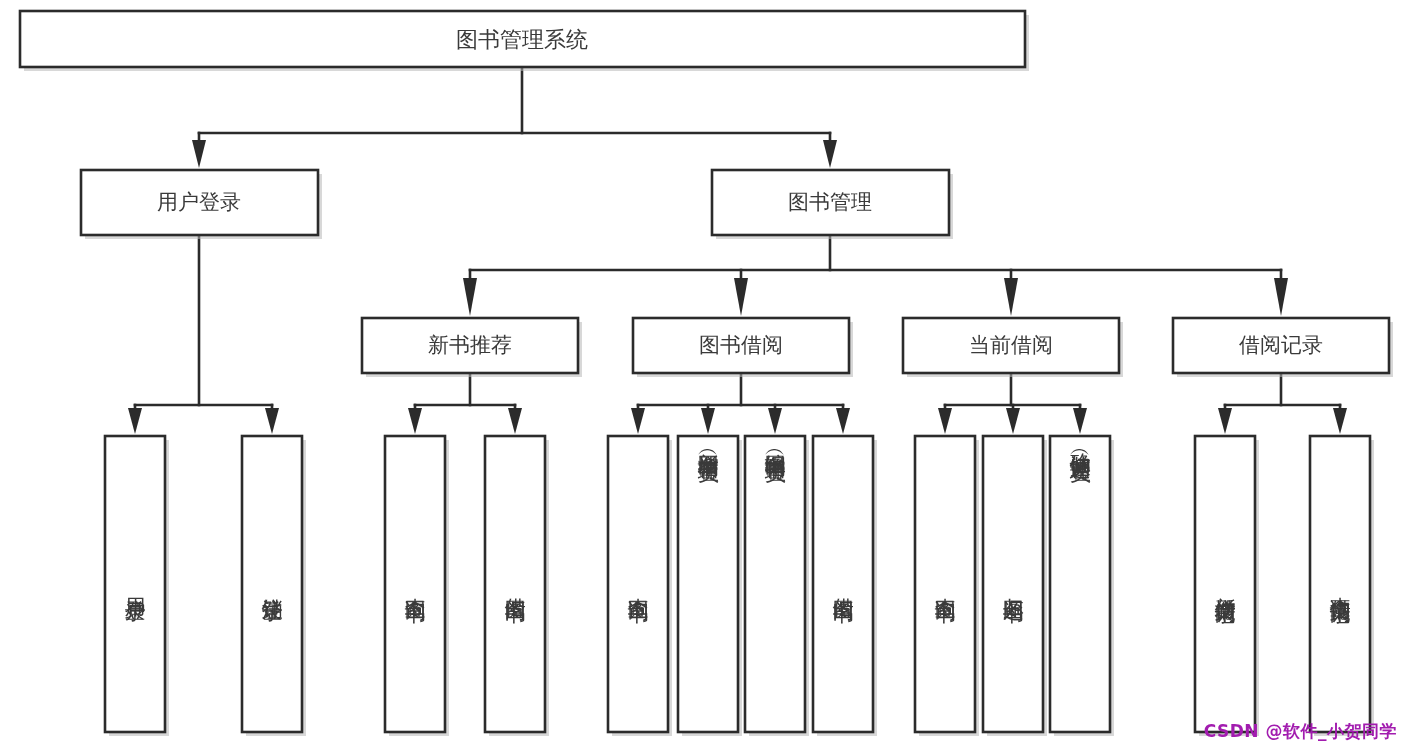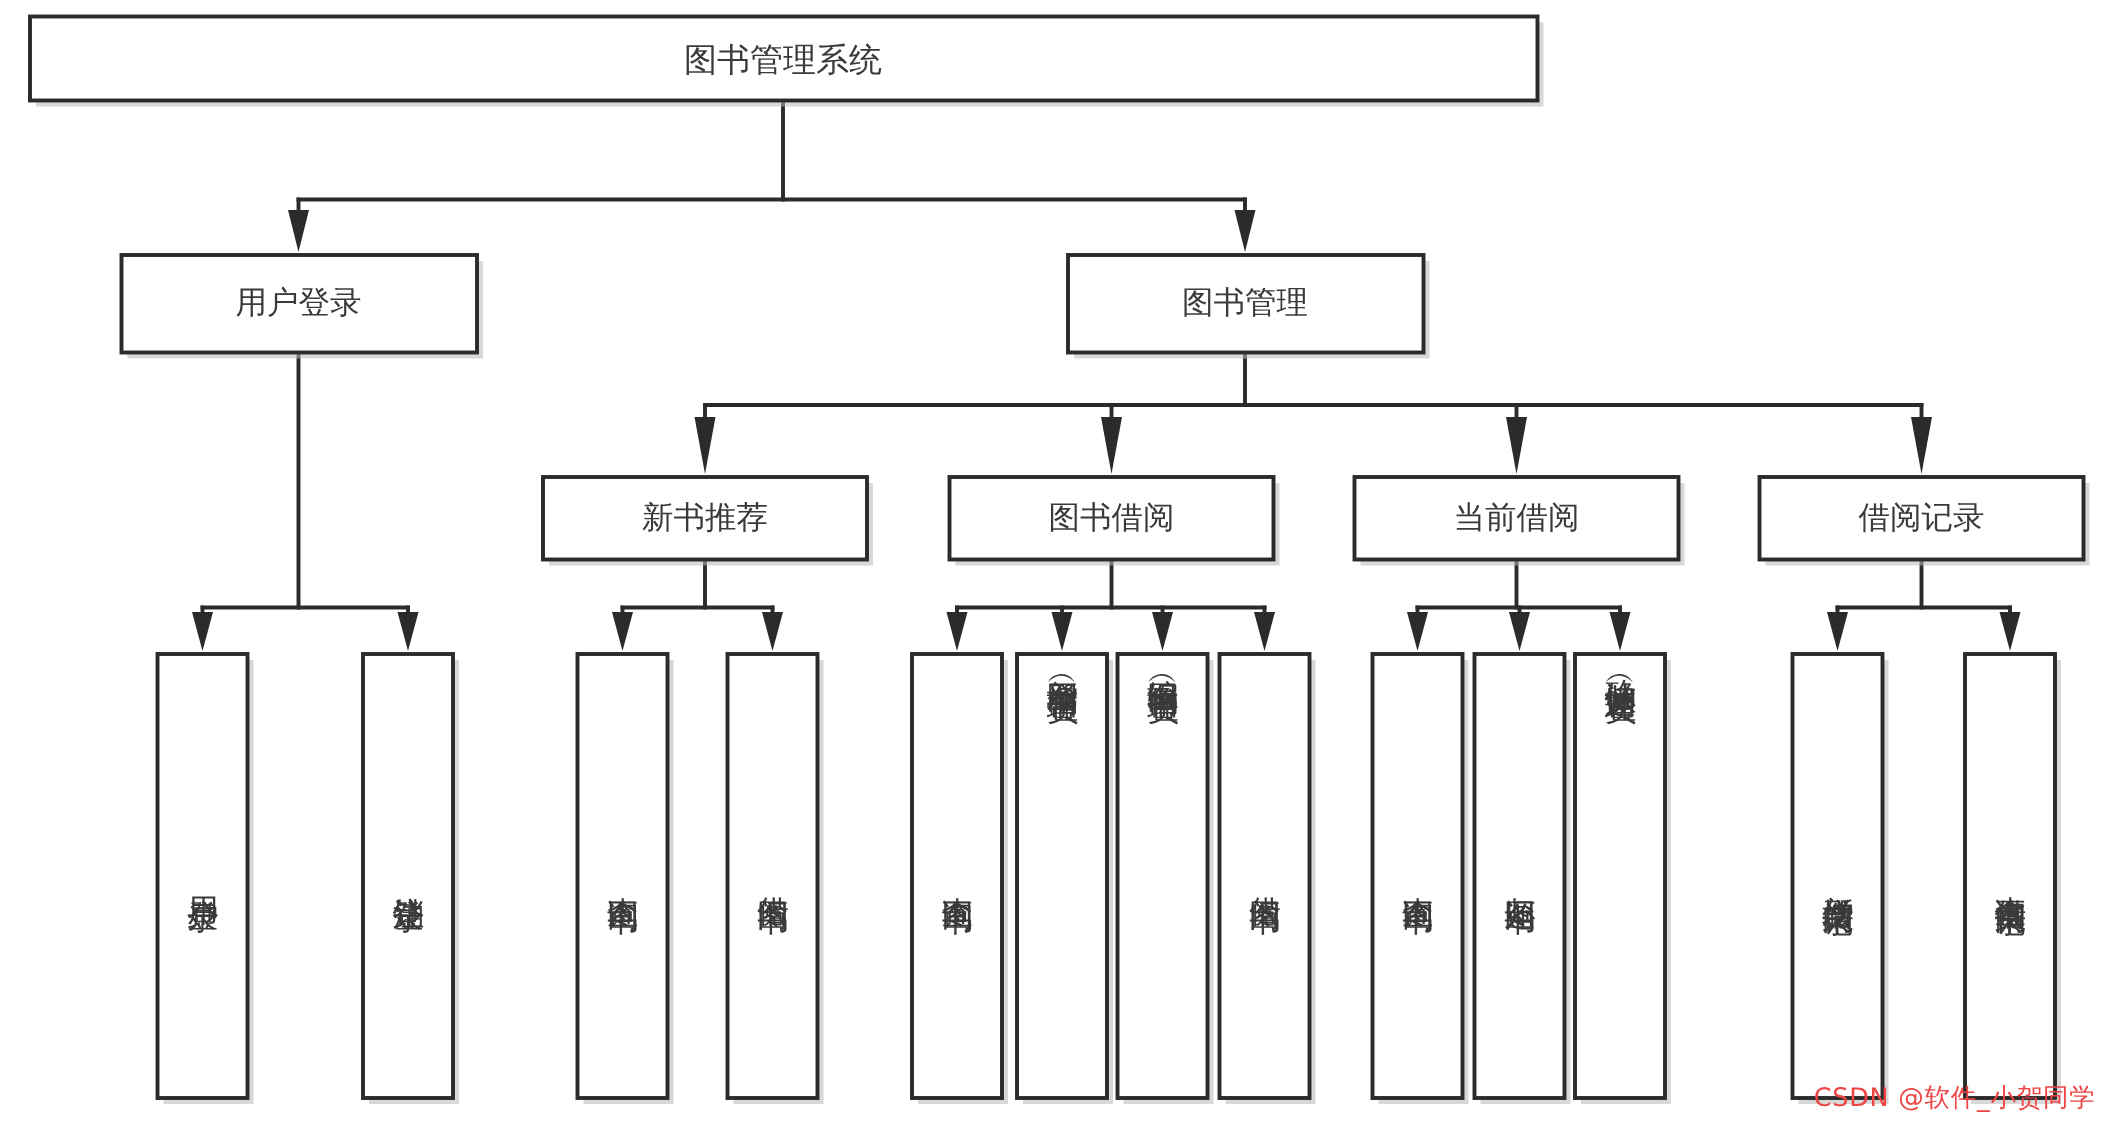--- a/index.html
+++ b/index.html
@@ -77,23 +77,24 @@
     color: #3a3a3a;
     white-space: nowrap;
     text-align: center;
   }
   #watermark {
     position: absolute;
     right: 8px;
     bottom: 4px;
     font-family: "DejaVu Sans", "Liberation Sans", sans-serif;
     font-size: 17px;
-    color: #ef4444;
+    color: #a21caf;
     letter-spacing: 0.5px;
     user-select: none;
+    font-weight: bold;
   }
 </style>
 </head>
 <body>
 
 <div id="diagram-root">
 
   <svg id="flow-svg" viewBox="0 0 1405 747">
     <defs></defs>
 

